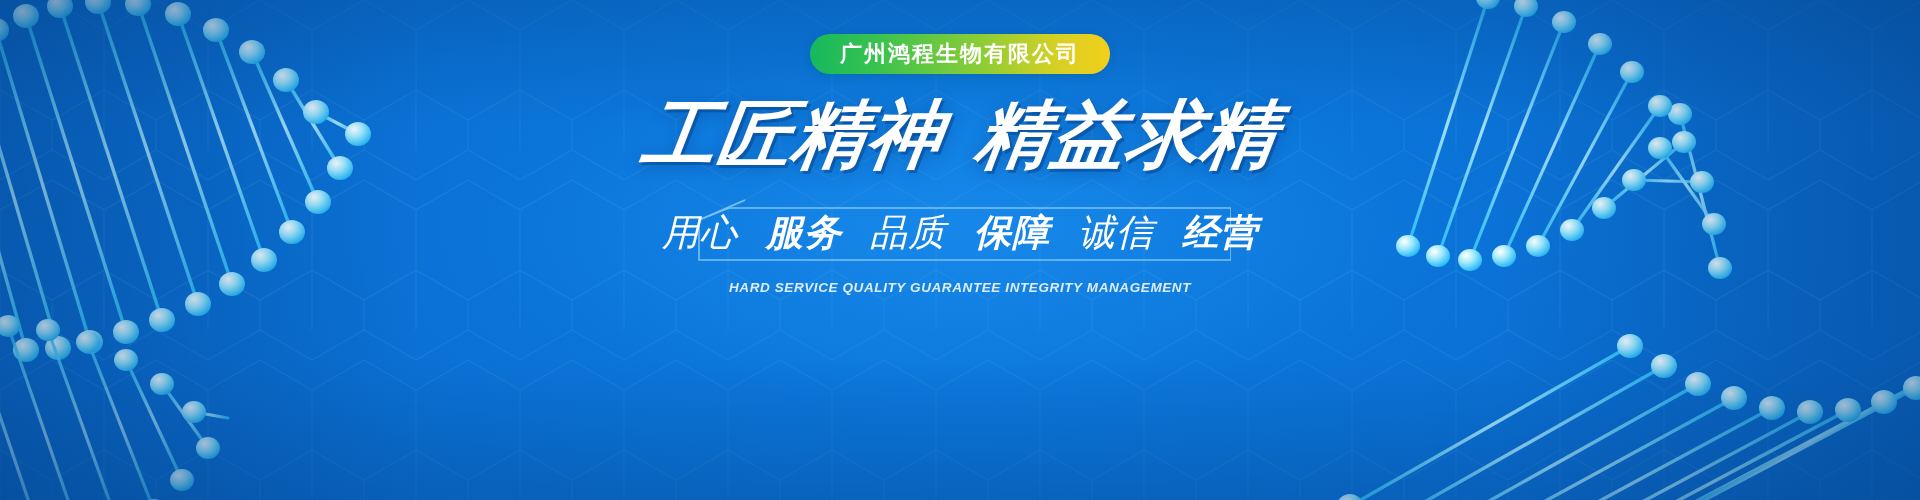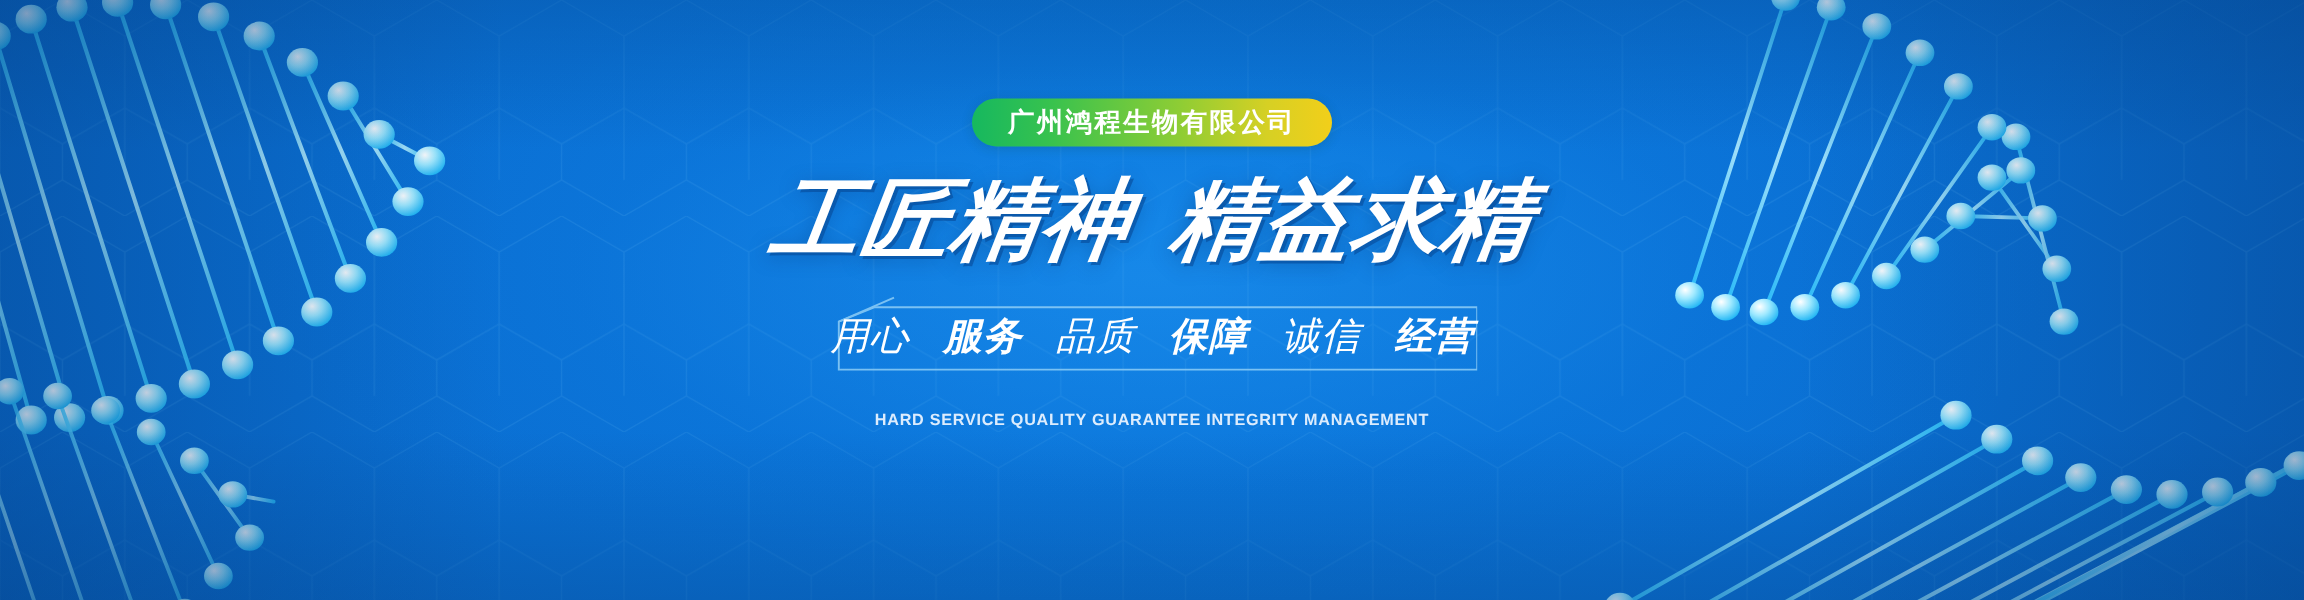--- a/index.html
+++ b/index.html
@@ -55,21 +55,21 @@
   .dna-br { left: 1330px; top: 170px; }
 
   
   .content {
     position: absolute;
     inset: 0;
     display: flex;
     flex-direction: column;
     align-items: center;
     justify-content: flex-start;
-    padding-top: 82px;
+    padding-top: 34px;
     text-align: center;
   }
 
   
   .badge {
     display: inline-flex;
     align-items: center;
     justify-content: center;
     height: 40px;
     padding: 0 30px;
@@ -116,35 +116,36 @@
     display: block;
   }
   .subtitle {
     position: absolute;
     inset: 0;
     display: flex;
     align-items: center;
     justify-content: center;
     gap: 28px;
     color: #ffffff;
-    font-size: 32px;
+    font-size: 37px;
     line-height: 1;
     white-space: nowrap;
     font-style: italic;
     letter-spacing: 1px;
   }
   .subtitle .w-light { font-weight: 400; }
   .subtitle .w-bold  { font-weight: 700; }
 
   
   .caption {
-    margin-top: 28px;
+    margin-top: 14px;
     color: #e8f3ff;
     font-size: 13.5px;
     font-weight: 600;
+    font-style: italic;
     letter-spacing: 0.6px;
     white-space: nowrap;
     opacity: 0.95;
   }
 </style>
 </head>
 <body>
 
 <div class="banner">
 

